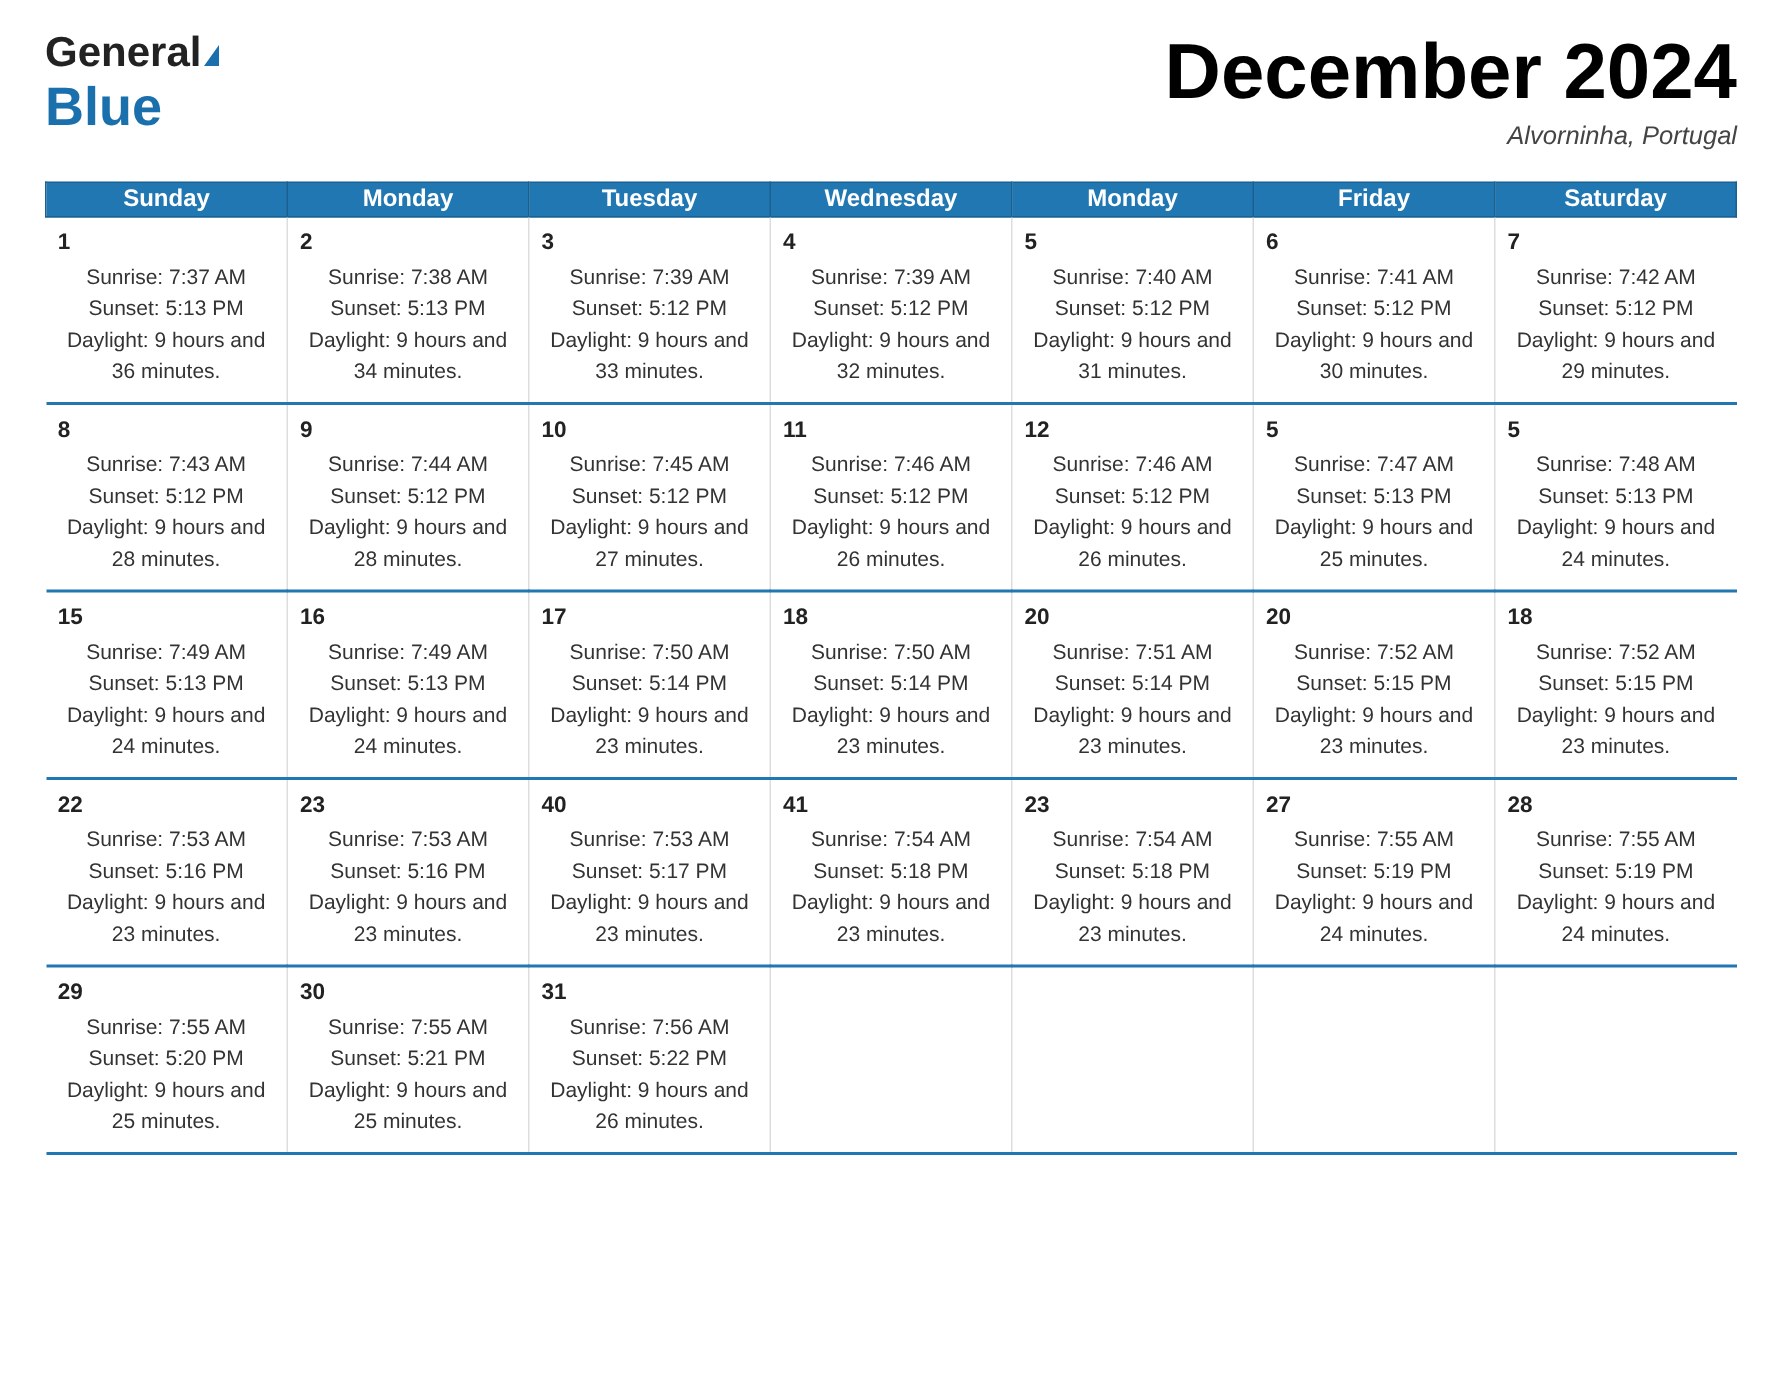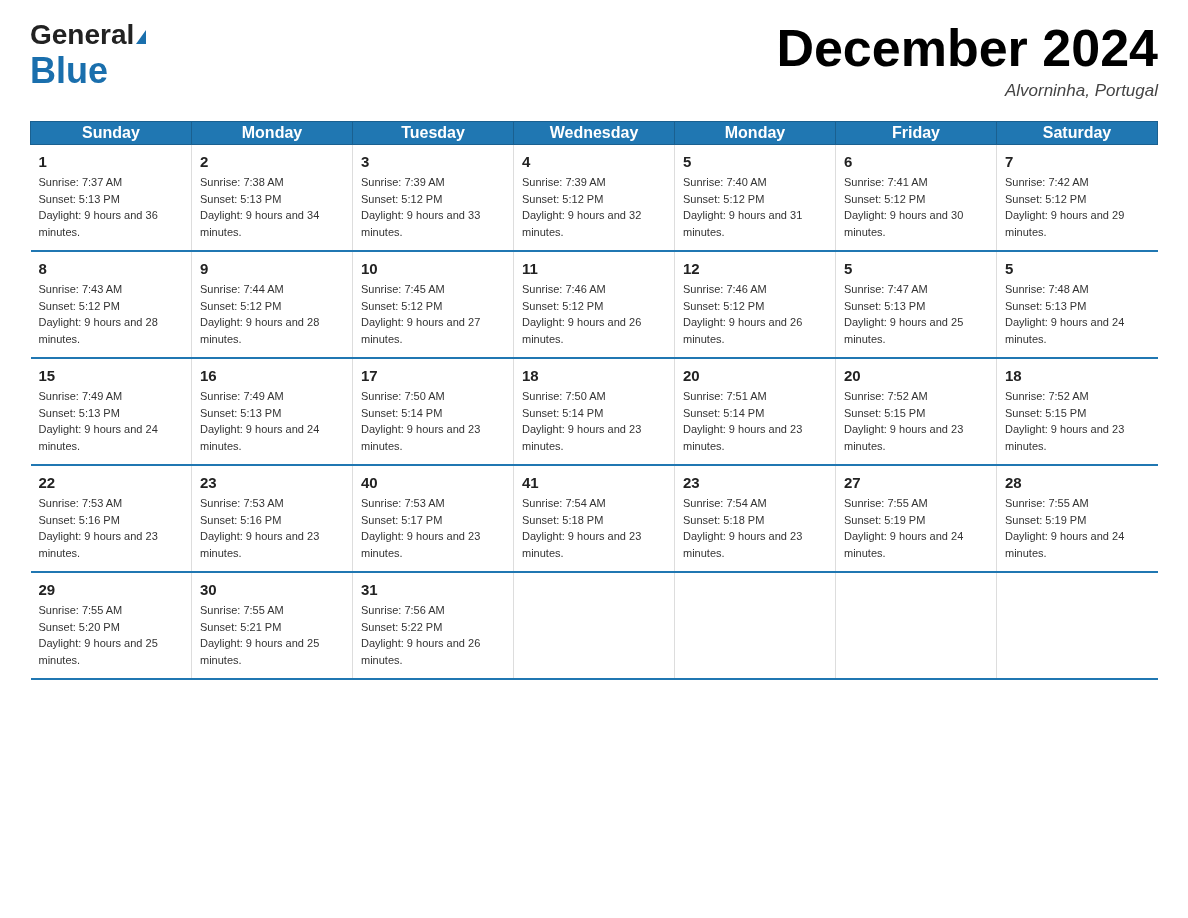--- a/index.html
+++ b/index.html
@@ -88,23 +88,24 @@
       border-right: none;
     }
     .day-num {
       font-size: 15px;
       font-weight: bold;
       color: #222;
       margin-bottom: 4px;
       display: block;
     }
     .day-info {
-      font-size: 11px;
+      font-size: 14px;
       line-height: 1.5;
       color: #333;
+      text-align: center;
     }
     .empty-cell {
       background: #fff;
     }
   </style>
 </head>
 <body>
 
 <div class="header">
   <div class="logo">

